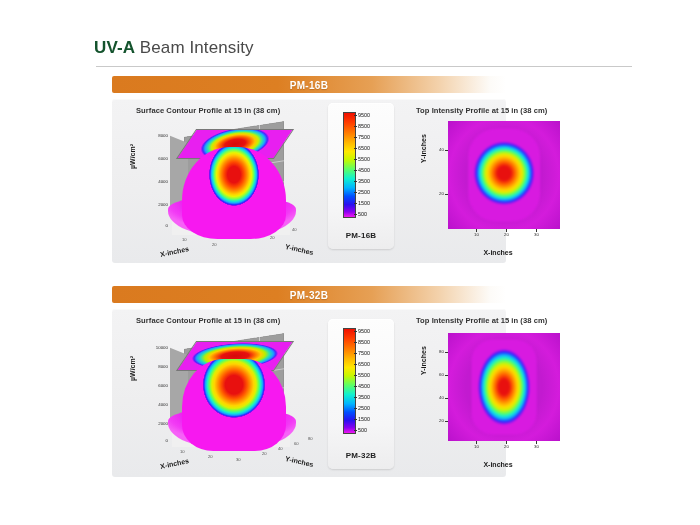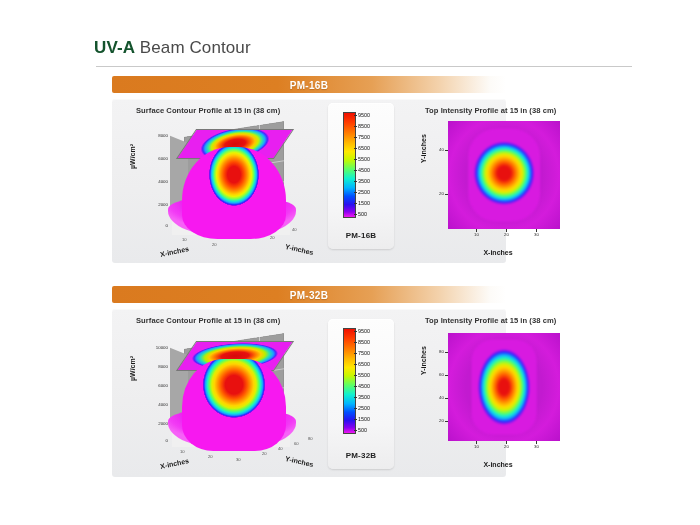--- a/index.html
+++ b/index.html
@@ -64,21 +64,21 @@
   .panel-title {
     position: absolute;
     top: 7px;
     font-size: 7.6px;
     font-weight: bold;
     color: #333;
     white-space: nowrap;
     letter-spacing: .05px;
   }
   .panel-title.left  { left: 24px; }
-  .panel-title.right { left: 304px; margin-left: 9px; }
+  .panel-title.right { left: 304px; }
 
   
   .plot { position: absolute; }
   .axis-title {
     position: absolute;
     font-size: 7px;
     font-weight: bold;
     color: #1a1a1a;
     white-space: nowrap;
   }
@@ -295,21 +295,21 @@
     content: ""; position: absolute; left: 50%; top: -3px;
     width: .6px; height: 3px; background: #333;
   }
 </style>
 </head>
 <body>
 
 <div id="page">
 
   <div class="page-title">
-    <span class="strong">UV-A</span><span> Beam Contour</span>
+    <span class="strong">UV-A</span><span> Beam Intensity</span>
   </div>
   <div class="title-rule"></div>
 
   <div class="section section-1">
 
     <div class="section-bar">
       <div class="section-bar-label">PM-16B</div>
     </div>
 
     <div class="panel">

